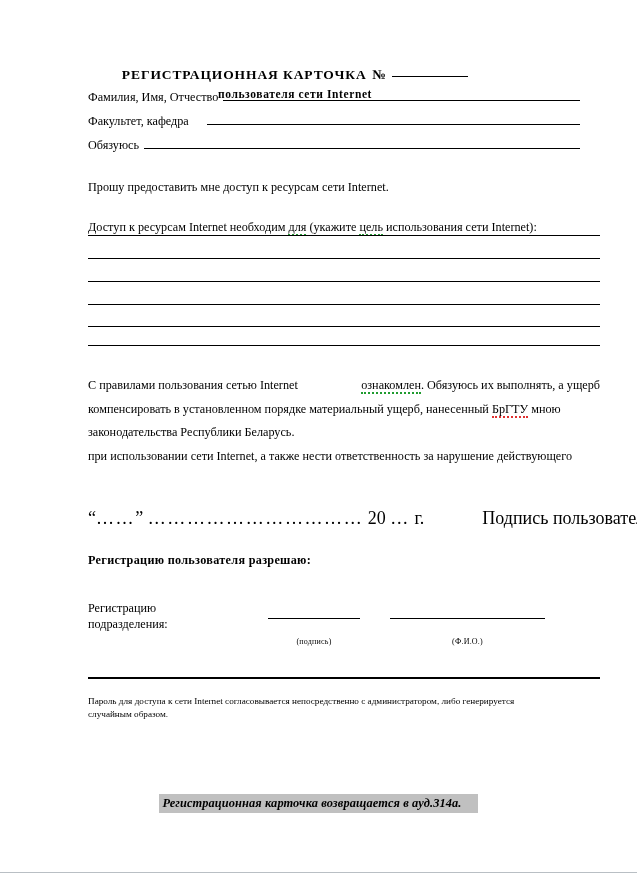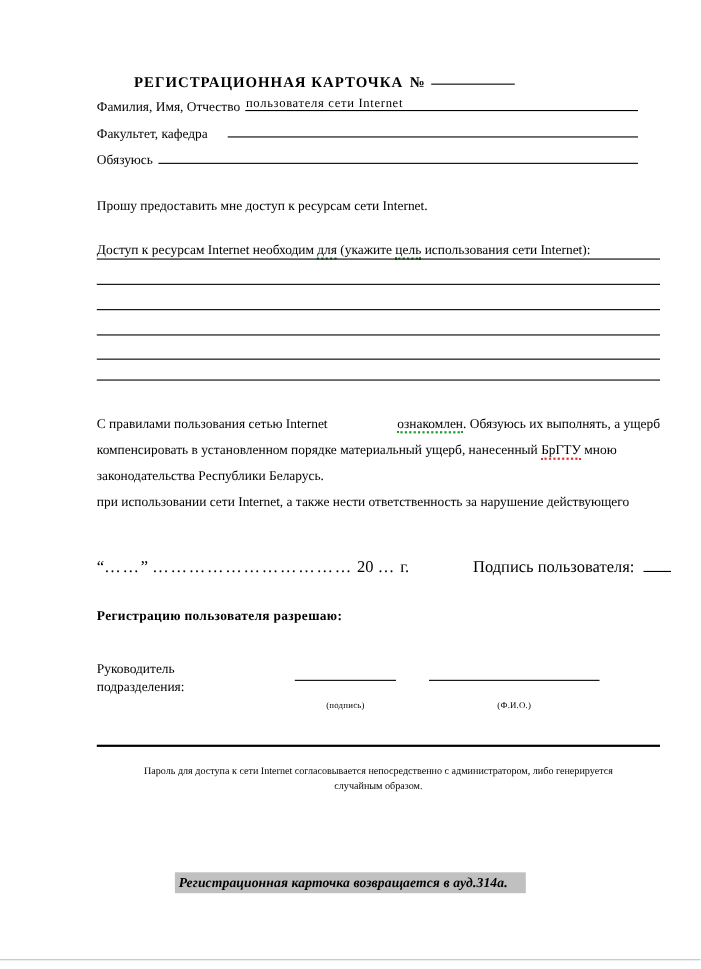--- a/index.html
+++ b/index.html
@@ -54,21 +54,21 @@
   }
   .title-num-rule {
     display: inline-block;
     width: 76px;
     border-bottom: 1.6px solid #000;
     margin-left: 6px;
     vertical-align: 2px;
   }
   .title-sub {
     font-size: 11.5px;
-    font-weight: normal;
+    font-weight: bold;
     letter-spacing: 0.6px;
     margin-top: 4px;
     line-height: 15px;
   }
 
   
   .field-row {
     position: absolute;
     left: 88px;
     width: 492px;
@@ -130,21 +130,21 @@
     display: flex;
     justify-content: space-between;
   }
 
   
   .datesig {
     position: absolute;
     left: 88px;
     top: 488px;
     width: 522px;
-    font-size: 15px;
+    font-size: 18px;
     display: flex;
     align-items: baseline;
   }
   .date-part { white-space: nowrap; }
   .dots { letter-spacing: 1.6px; }
   .sig-label { white-space: nowrap; margin-left: 58px; margin-top: 20px; }
   .sig-rule {
     display: inline-block;
     width: 140px;
     border-bottom: 1.5px solid #000;
@@ -198,21 +198,20 @@
   }
 
   
   .footnote {
     position: absolute;
     left: 88px;
     top: 695px;
     width: 512px;
     font-size: 9.2px;
     line-height: 12.5px;
-    text-align: center;
   }
   .footnote .fn-ln { display: block; white-space: nowrap; }
 
   
   .notice-wrap {
     position: absolute;
     left: 0;
     top: 793px;
     width: 637px;
     text-align: center;
@@ -279,21 +278,21 @@
       <span>20</span>
       <span class="dots">…</span>
       <span>г.</span></span>
     <span class="sig-label">Подпись пользователя:</span>
     <span class="sig-rule"></span>
   </div>
 
   <div class="approve-head">Регистрацию пользователя разрешаю:</div>
 
   <div class="sup-label">
-    <span>Руководитель</span><br>
+    <span>Регистрацию</span><br>
     <span>подразделения:</span>
   </div>
 
   <div class="sup-slot" id="sup-slot-sign">
     <div class="slot-rule"></div>
     <div class="slot-cap">(подпись)</div>
   </div>
 
   <div class="sup-slot" id="sup-slot-fio">
     <div class="slot-rule"></div>

